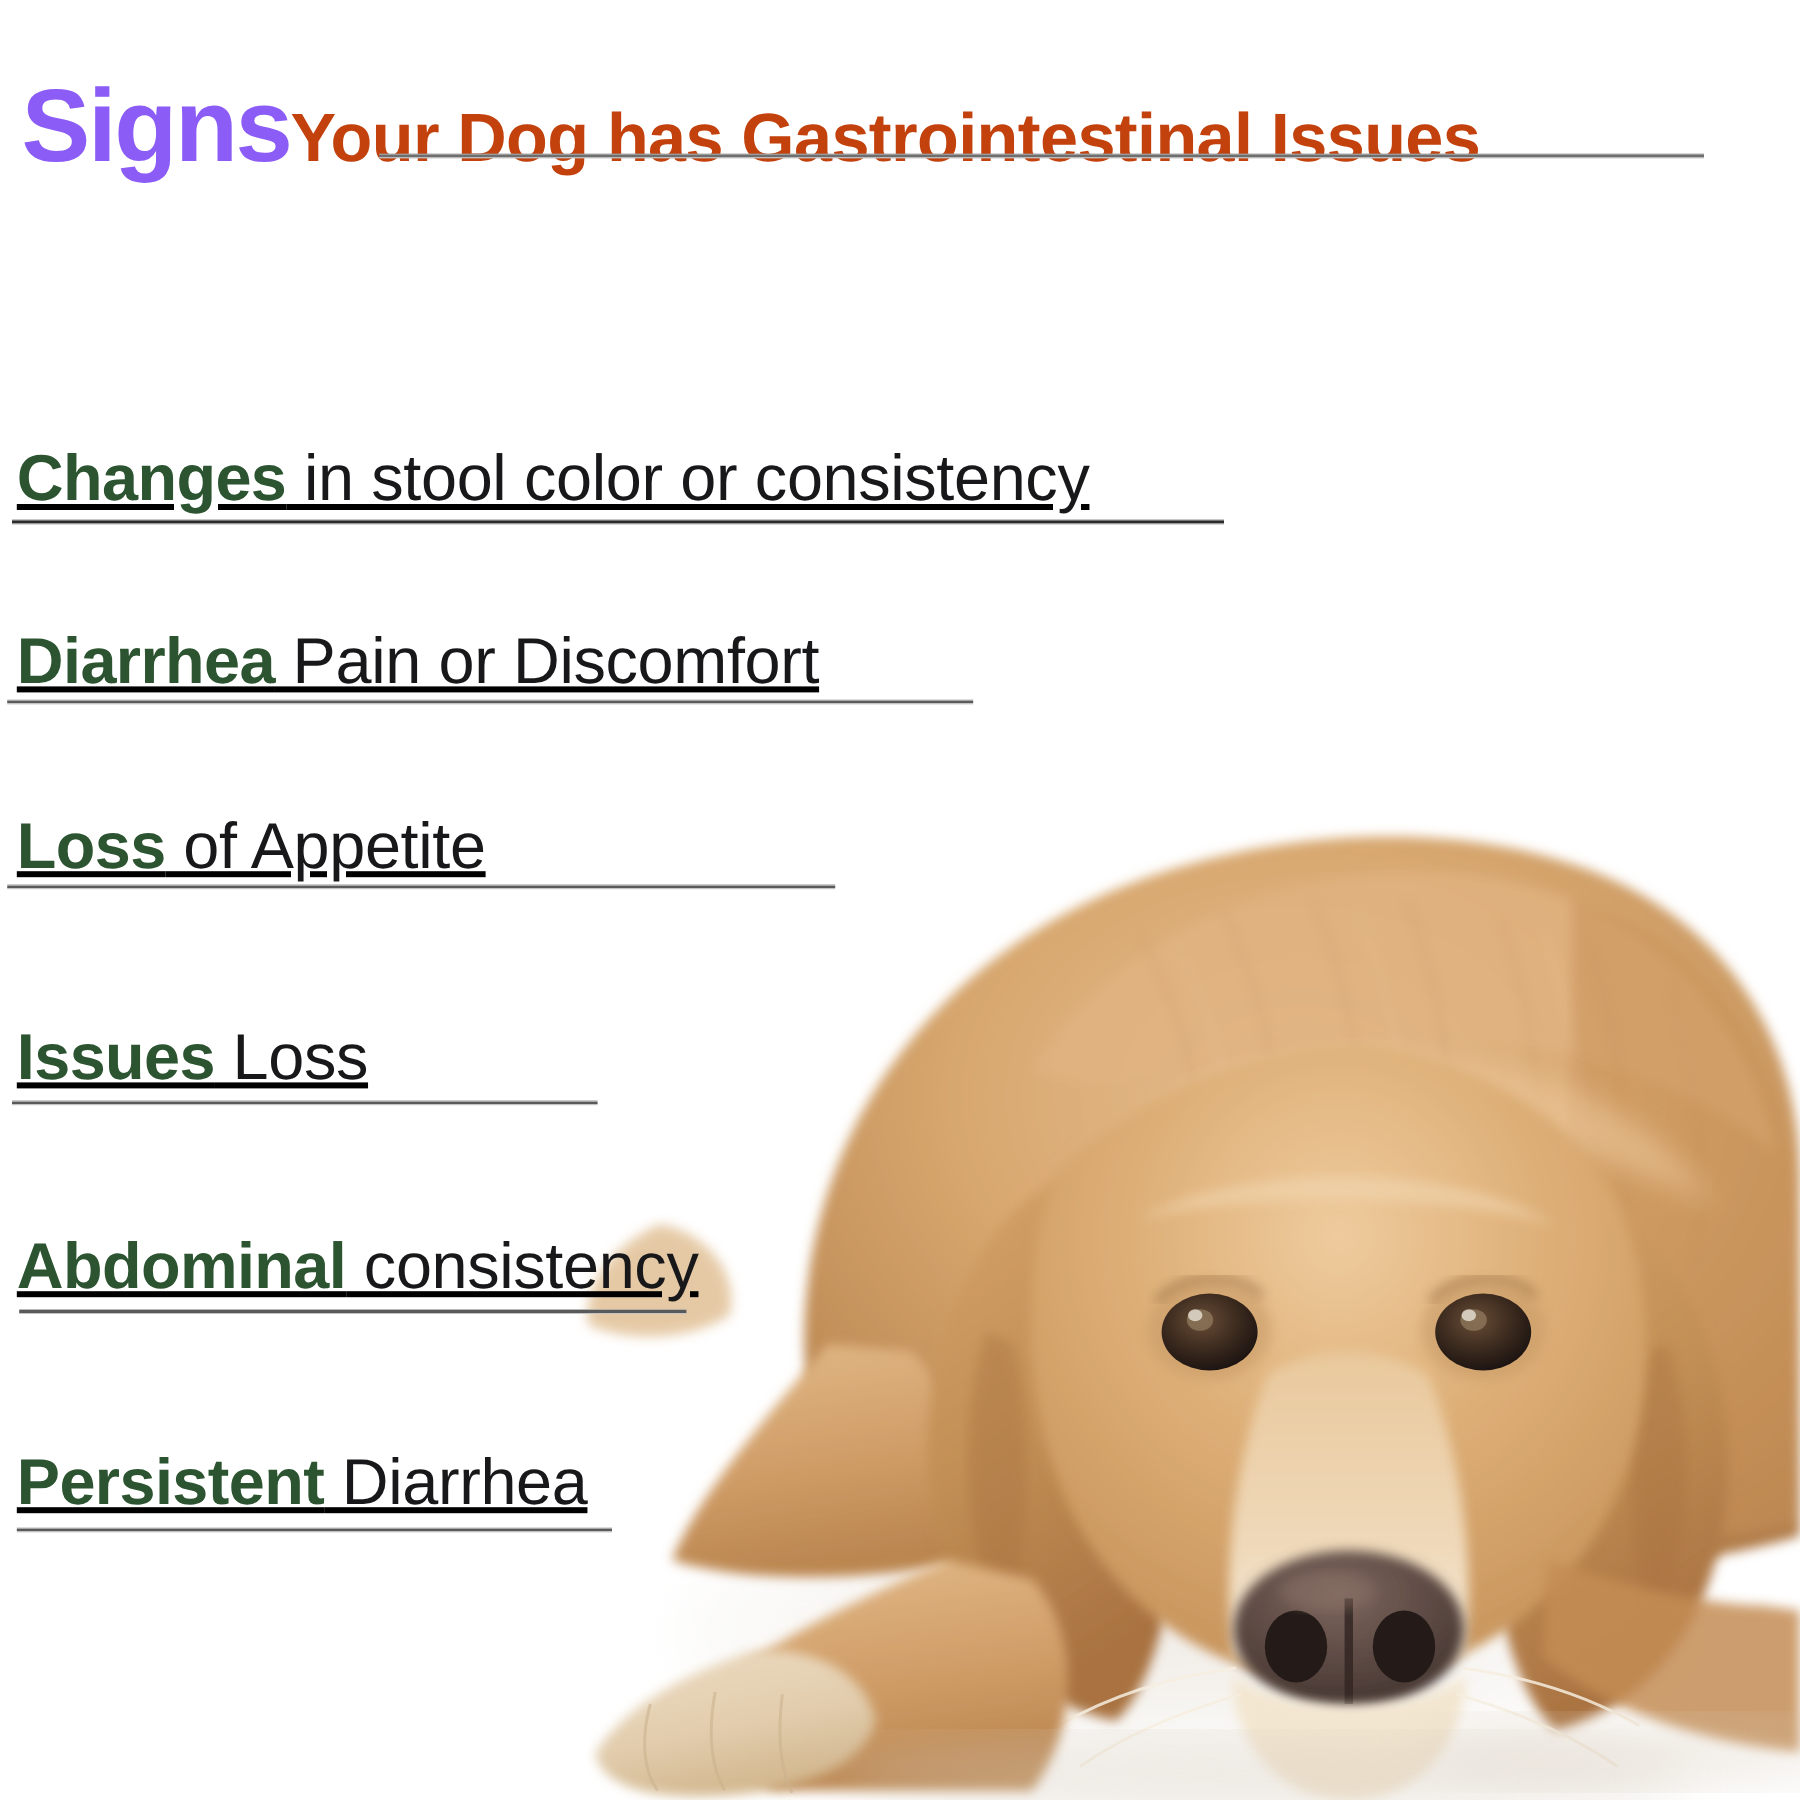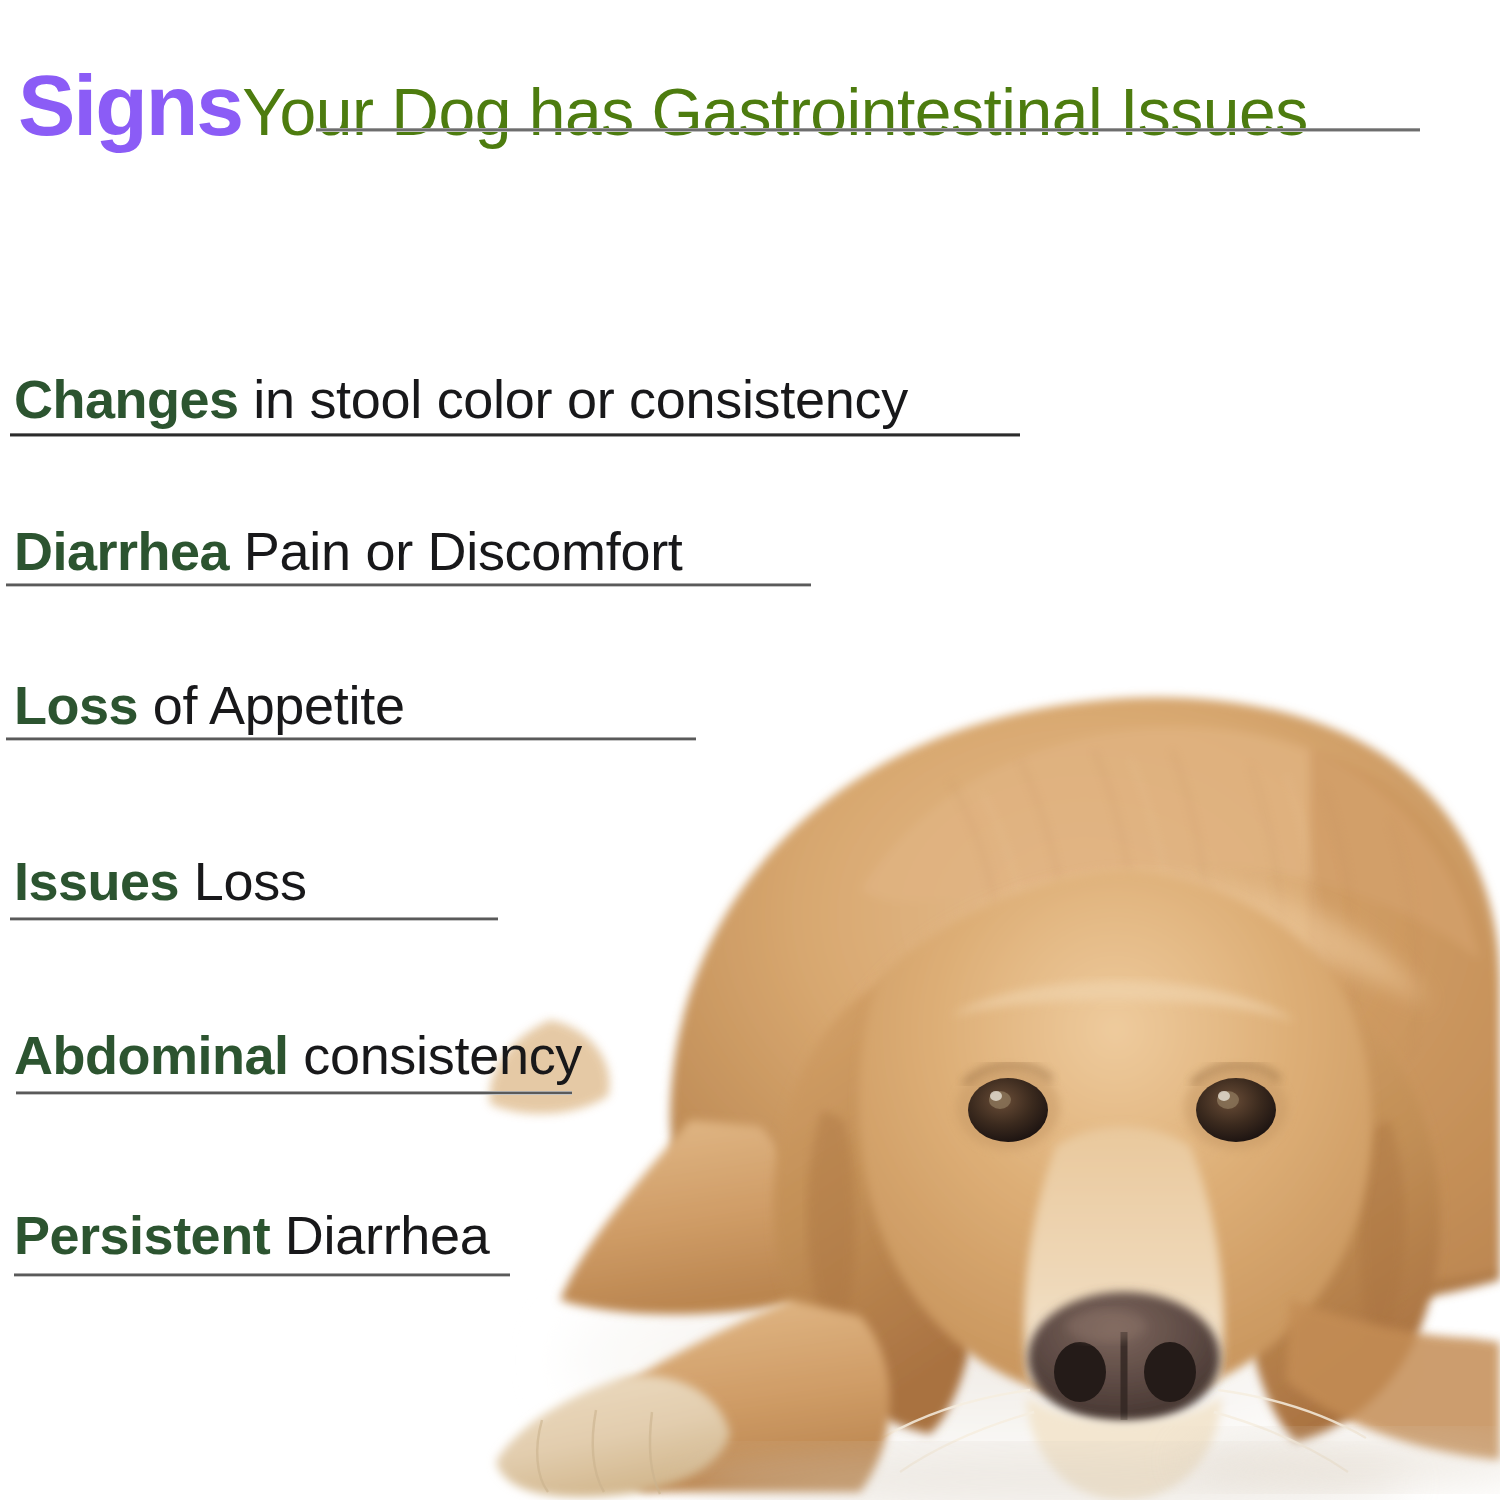--- a/index.html
+++ b/index.html
@@ -34,36 +34,36 @@
     line-height:1.0;
     letter-spacing:-1px;
   }
   .title-strong {
     color:#8b5cf6;
     font-weight:800;
     font-size:86px;
     letter-spacing:-2px;
   }
   .title-rest {
-    color:#4d7c0f;
-    font-weight:400;
-    font-size:66px;
+    color:#c2410c;
+    font-weight:700;
+    font-size:57px;
     letter-spacing:-0.5px;
   }
   .title-rule {
     position:absolute;
     left:316px; top:128px;
     width:1104px; height:4px;
     background:linear-gradient(to bottom,#9a9a9a 0 1px,#6e6e6e 1px 3px,#bdbdbd 3px 4px);
     z-index:5;
   }
 
   
   .list { position:absolute; left:0; top:355px; width:1100px; z-index:5; }
-  .item { position:absolute; left:14px; }
+  .item { position:absolute; left:14px;text-decoration:underline; }
   .item-text {
     white-space:nowrap;
     font-size:54px;
     line-height:1.05;
   }
   .kw {
     color:#2c5430;
     font-weight:800;
     letter-spacing:-0.5px;
   }

